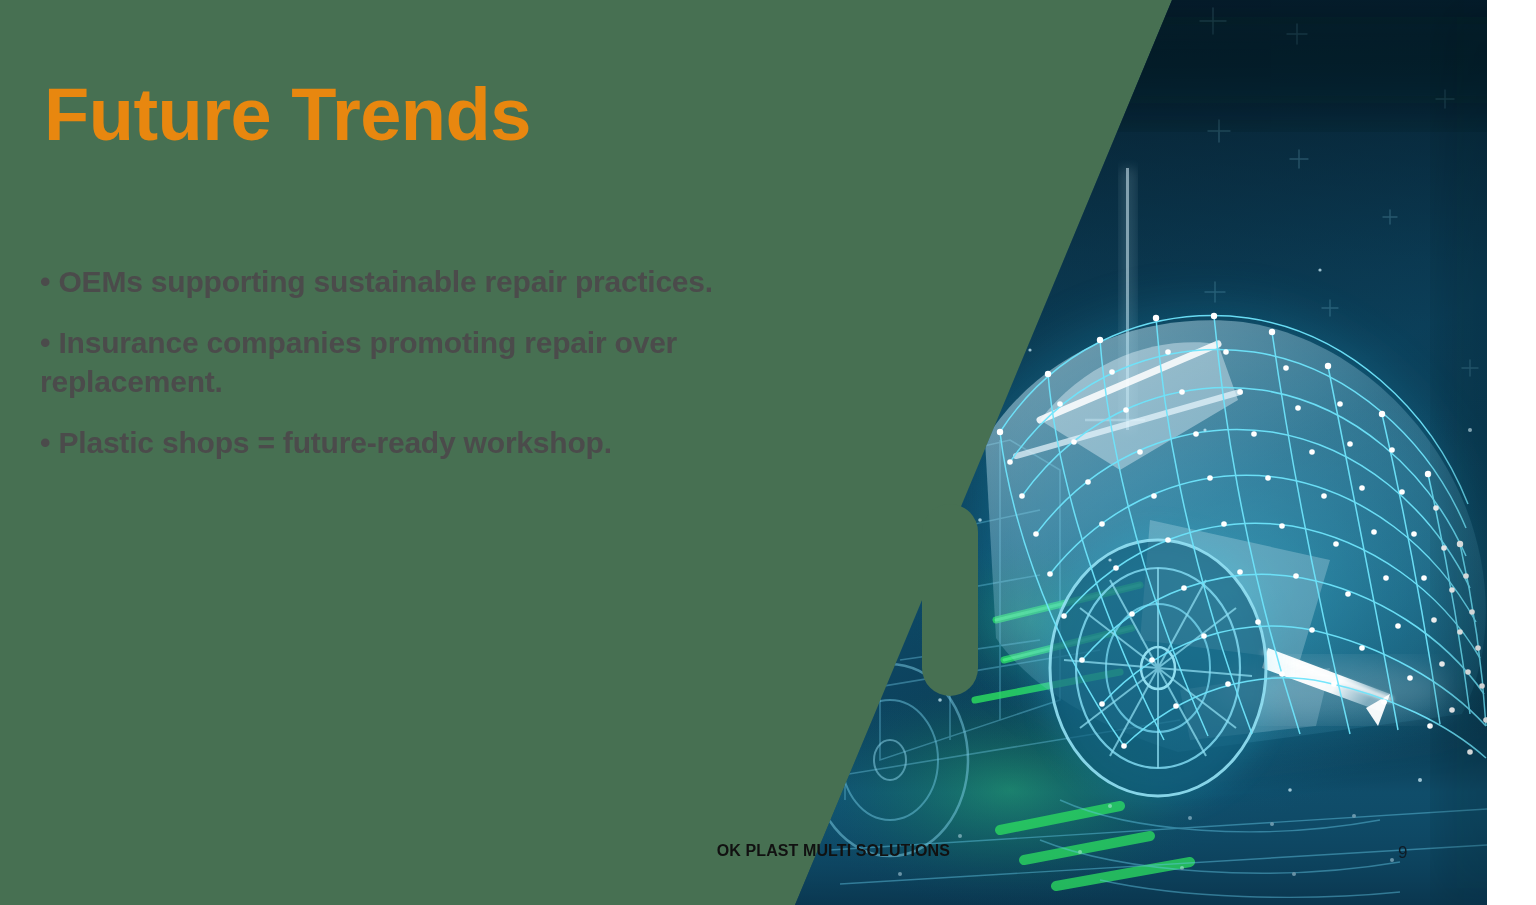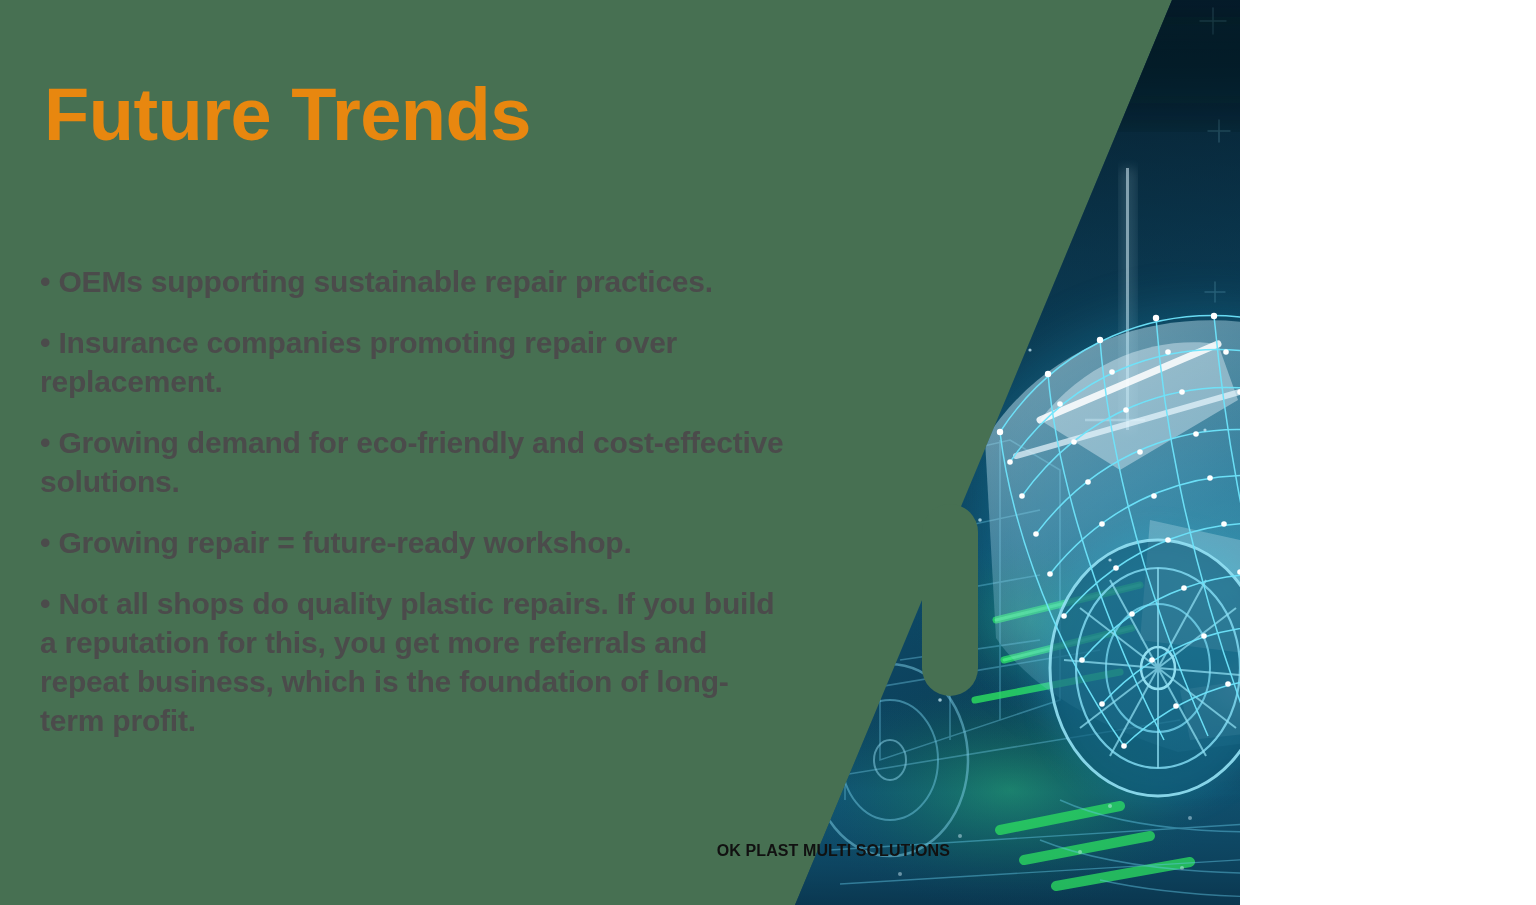--- a/index.html
+++ b/index.html
@@ -2,21 +2,21 @@
 <html><head>
 <meta charset="utf-8">
 <style>
   html, body {
     margin: 0;
     padding: 0;
     background: #ffffff;
   }
   .slide {
     position: relative;
-    width: 1240px;
+    width: 1487px;
     height: 905px;
     overflow: hidden;
     background: #477052;
     font-family: "Liberation Sans", sans-serif;
   }
 
   
   .image-panel {
     position: absolute;
     top: 0;
@@ -431,34 +431,26 @@
     <div class="bullet">
       <span class="dot">•</span>
       <span>OEMs supporting sustainable repair practices.</span>
     </div>
 
     <div class="bullet">
       <span class="dot">•</span>
       <span>Insurance companies promoting repair over replacement.</span>
     </div>
 
+
     <div class="bullet">
       <span class="dot">•</span>
-      <span>Growing demand for eco-friendly and cost-effective solutions.</span>
+      <span>Plastic shops = future-ready workshop.</span>
     </div>
 
-    <div class="bullet">
-      <span class="dot">•</span>
-      <span>Growing repair = future-ready workshop.</span>
-    </div>
-
-    <div class="bullet">
-      <span class="dot">•</span>
-      <span>Not all shops do quality plastic repairs. If you build a reputation for this, you get more referrals and repeat business, which is the </span><b>foundation of long-term profit</b><span>.</span>
-    </div>
 
   </div>
 
   <div class="footer">OK PLAST MULTI SOLUTIONS</div>
 
   <div class="page-number">9</div>
 
 </div>
 
 </body></html>

